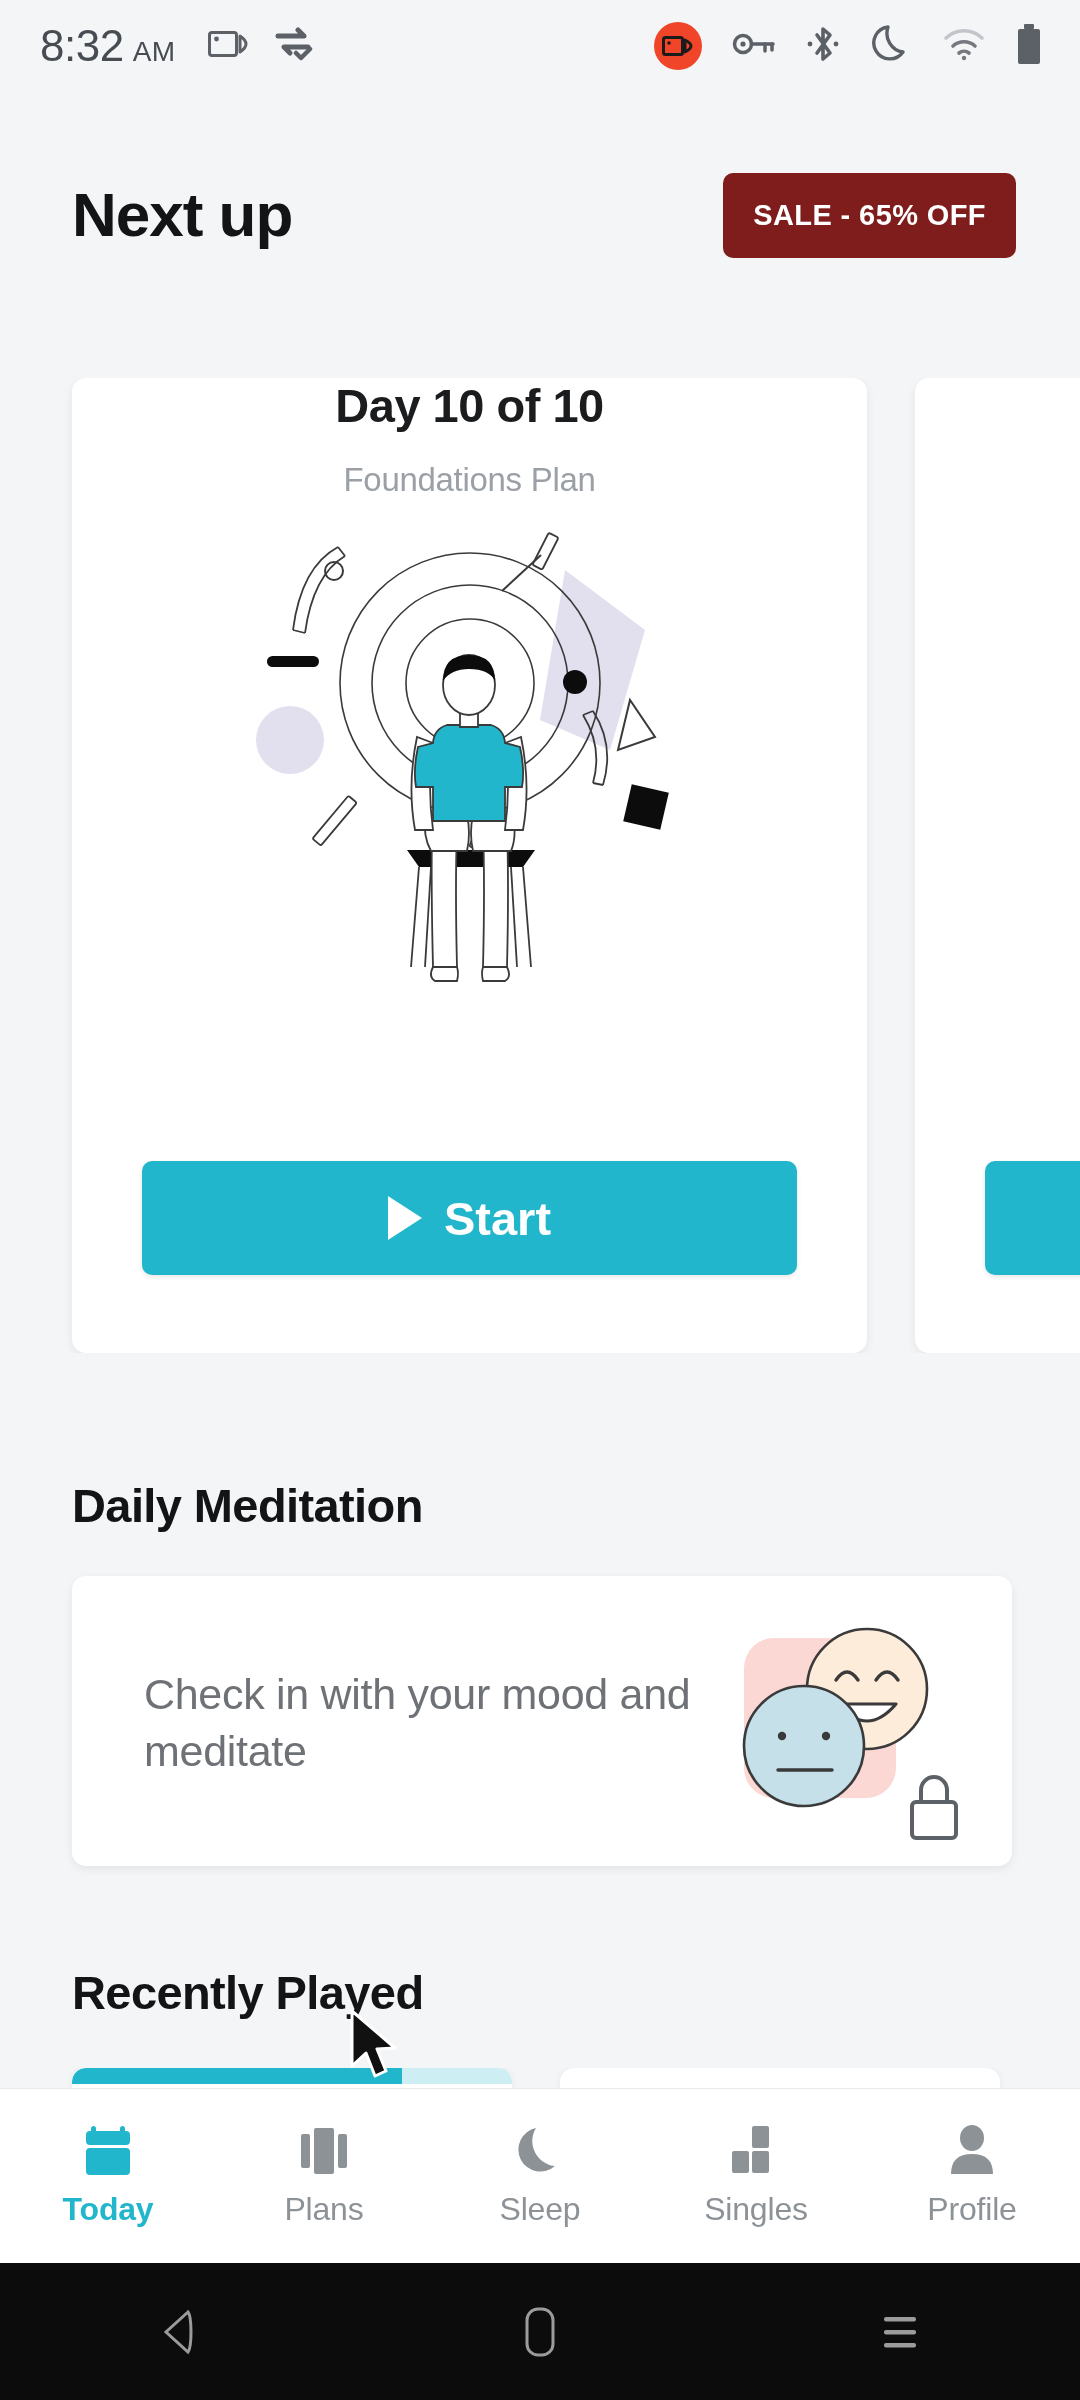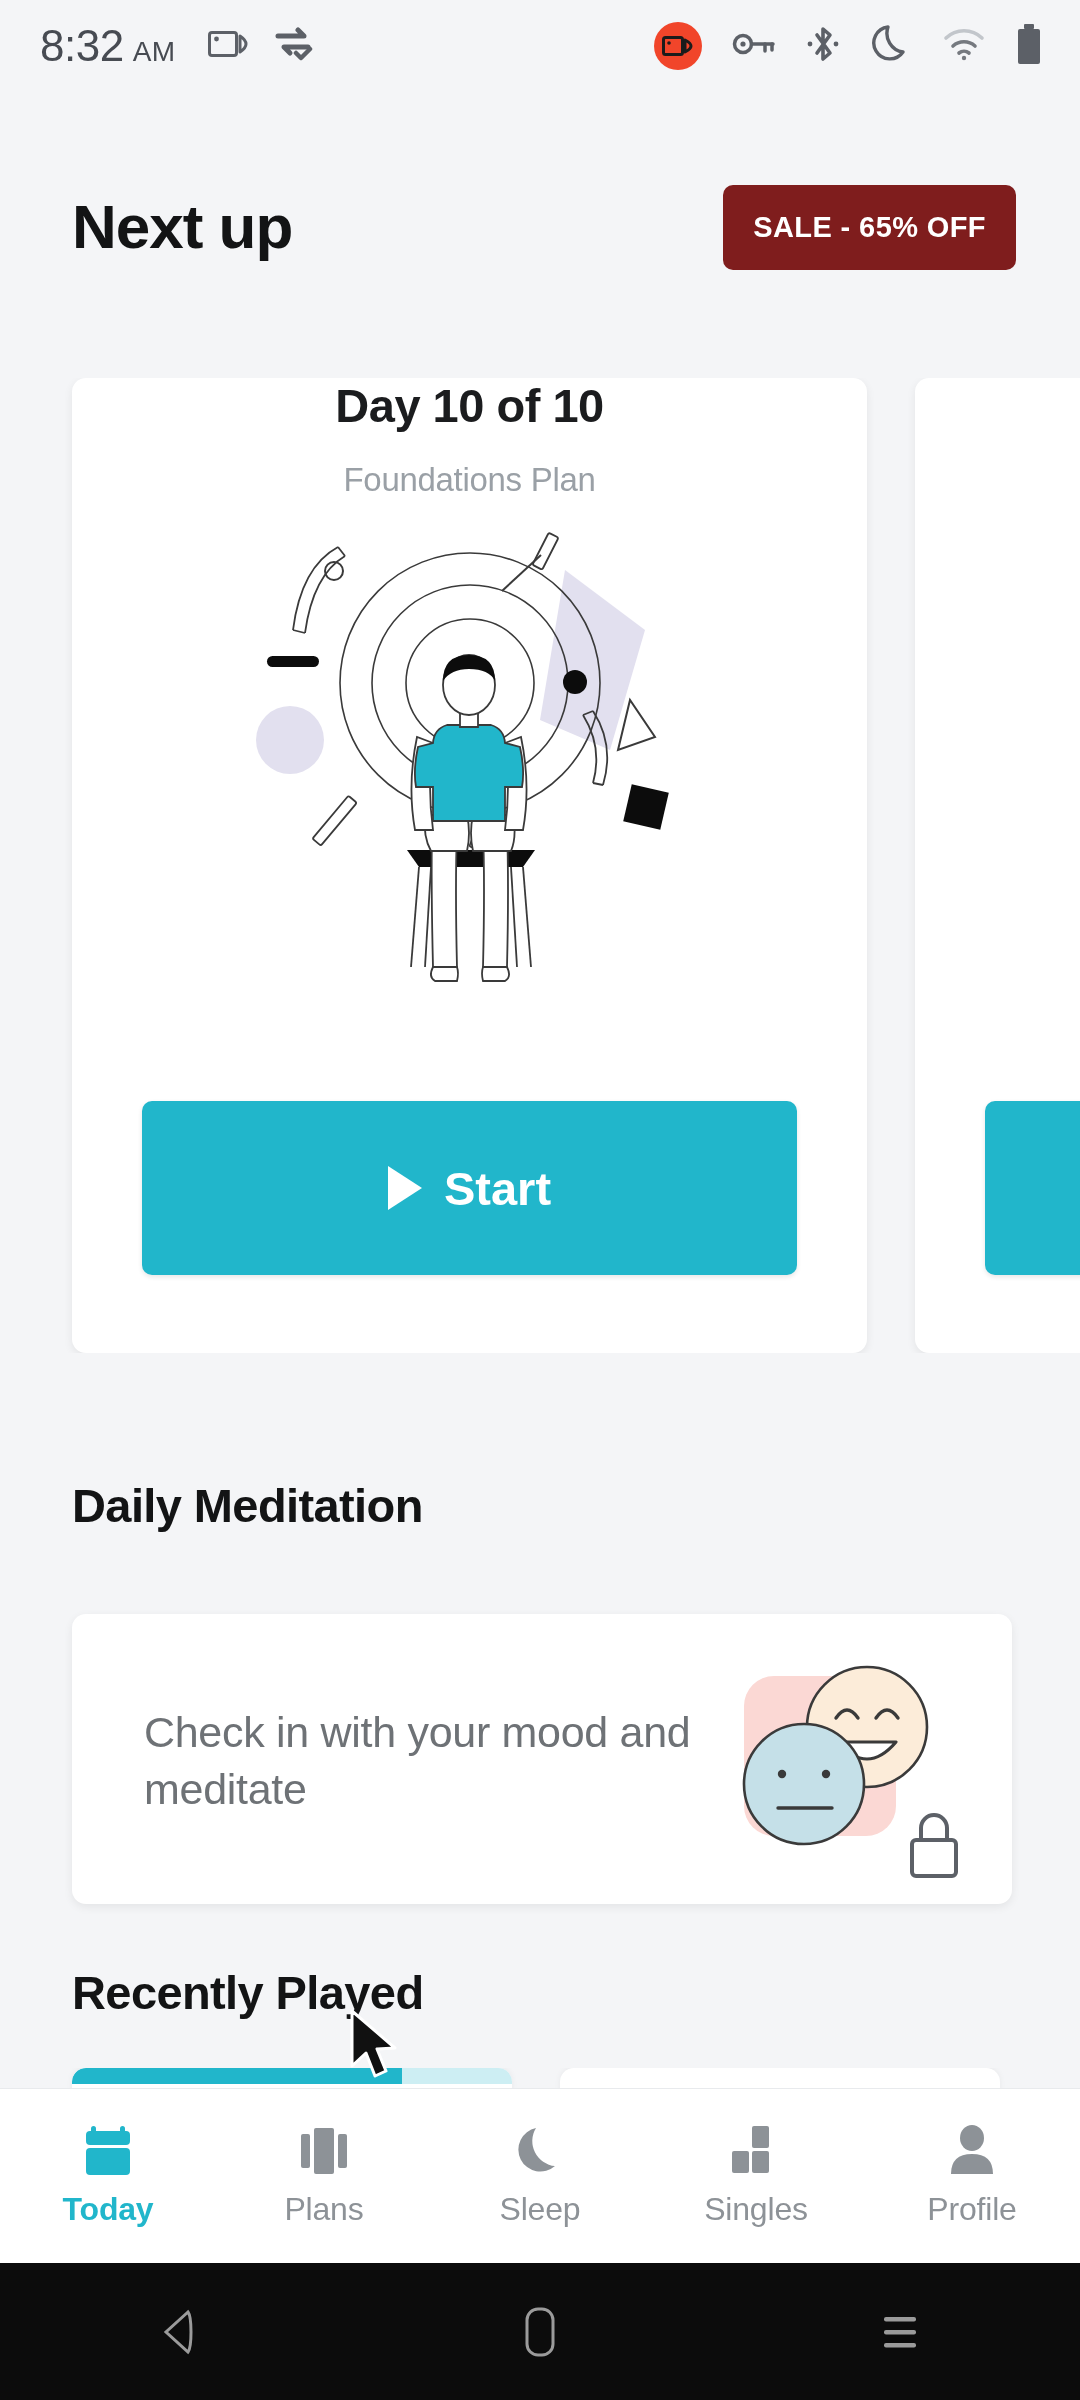--- a/index.html
+++ b/index.html
@@ -37,21 +37,21 @@
   .sb-ico { display:block; }
 
   .rec-badge {
     width:48px; height:48px; border-radius:50%;
     background:#f1452a;
     display:flex; align-items:center; justify-content:center;
   }
 
   
   #header {
-    position:absolute; top:152px; left:0;
+    position:absolute; top:140px; left:0;
     width:1080px; height:150px;
     display:flex; align-items:center;
     padding:0 64px 0 72px;
   }
   #page-title {
     font-size:62px; font-weight:700; color:#131415;
     letter-spacing:-1px; line-height:1;
   }
   #sale-button {
     margin-left:auto;
@@ -91,21 +91,21 @@
     text-align:center;
     font-size:33px; font-weight:400; color:#9aa0a6;
     margin-top:28px; letter-spacing:-0.3px;
   }
   .plan-illustration {
     display:flex; justify-content:center;
     margin-top:16px;
   }
   .start-button {
     position:absolute; left:70px; bottom:78px;
-    width:655px; height:174px;
+    width:655px; height:114px;
     background:#21b6cb;
     border:none; border-radius:10px;
     color:#ffffff;
     font-size:47px; font-weight:700;
     font-family:"Liberation Sans", sans-serif;
     display:flex; align-items:center; justify-content:center;
     gap:22px;
     cursor:pointer;
     box-shadow:0 2px 5px rgba(0,0,0,0.10);
   }
@@ -120,21 +120,21 @@
   .section-title {
     position:absolute; left:72px;
     font-size:47px; font-weight:700; color:#131415;
     letter-spacing:-0.6px;
   }
   #daily-title { top:1478px; }
   #recent-title { top:1965px; }
 
   
   #mood-card {
-    position:absolute; top:1614px; left:72px;
+    position:absolute; top:1576px; left:72px;
     width:940px; height:290px;
     background:#ffffff;
     border-radius:14px;
     box-shadow:0 3px 10px rgba(0,0,0,0.07);
     display:flex; align-items:center;
     padding:4px 36px 0 72px;
   }
   #mood-text {
     font-size:43px; font-weight:400; color:#6e7276;
     line-height:1.32; letter-spacing:-0.3px;

